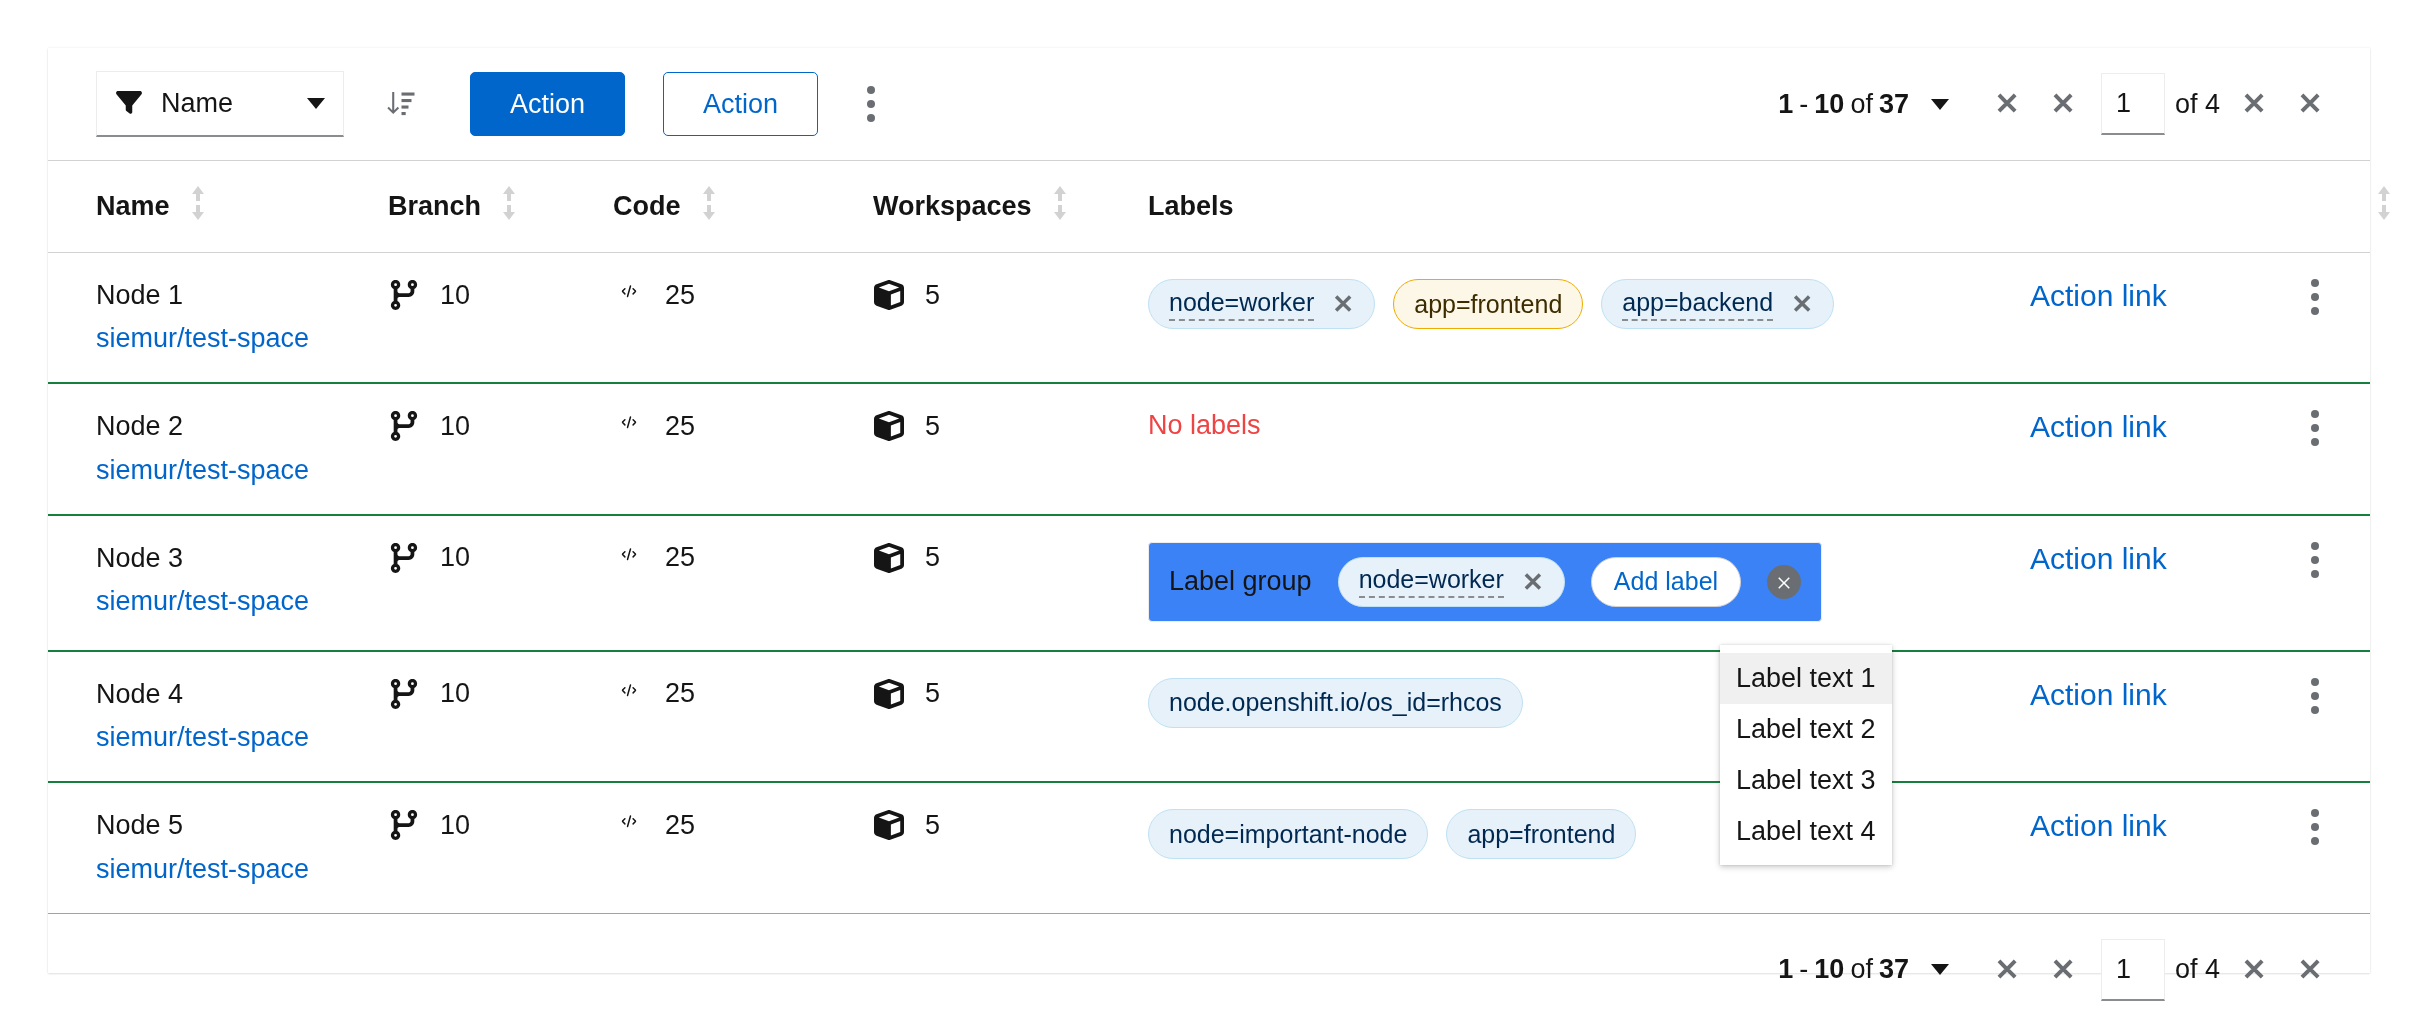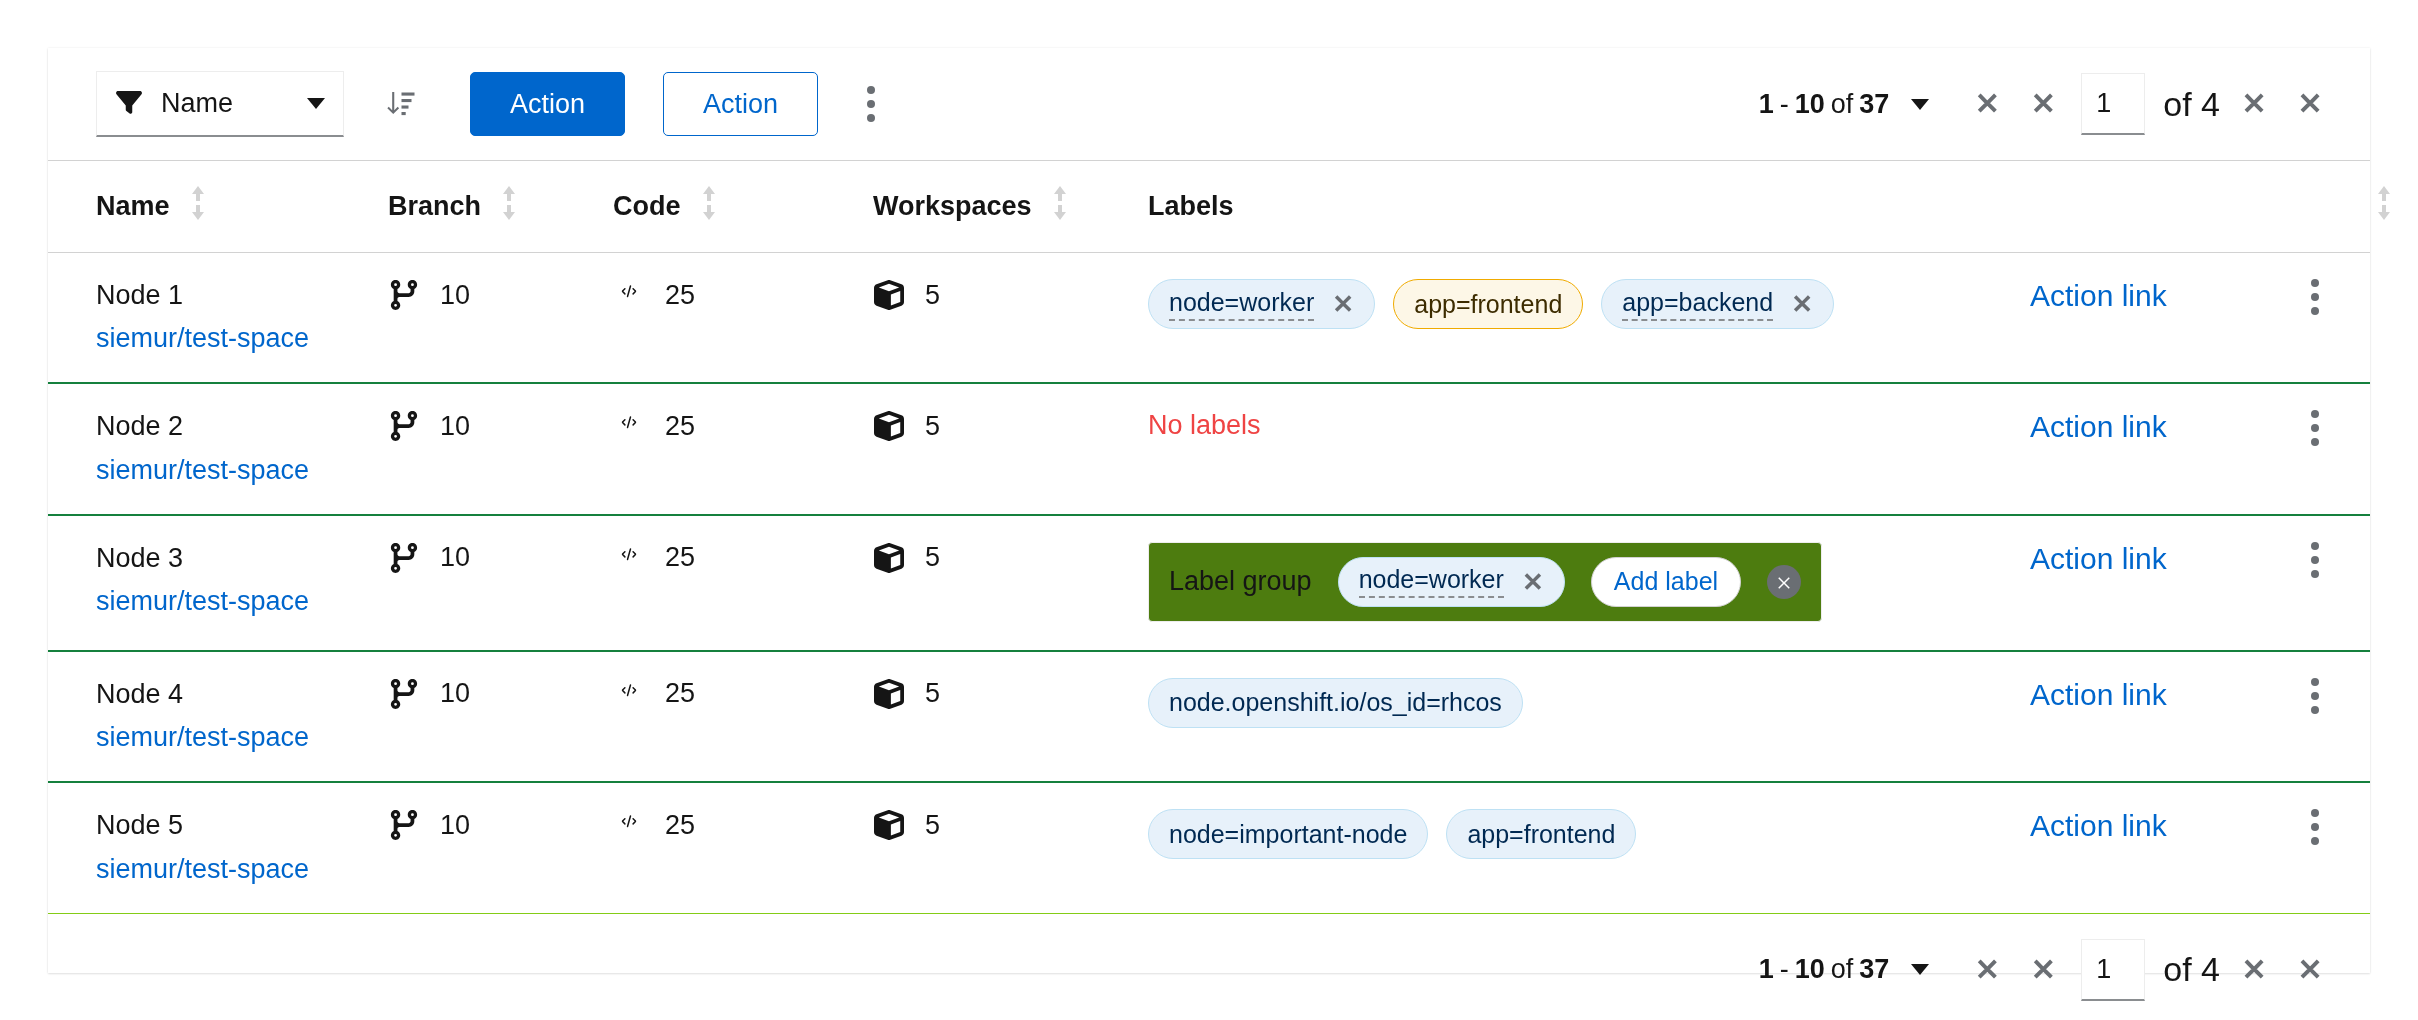--- a/index.html
+++ b/index.html
@@ -125,21 +125,21 @@
     width: 64px; height: 62px;
     margin: 0 10px;
     border:1px solid #ededed;
     border-bottom: 2px solid #8a8d90;
     background:#fff;
     font-size: 27px; color:#151515;
     font-family:"Liberation Sans", sans-serif;
     padding: 0 14px;
   }
   .pg-of {
-    font-size:34px; color:#151515; white-space:nowrap; margin-left: 8px; margin-right: 6px;
+    font-size:27px; color:#151515; white-space:nowrap; margin-left: 0; margin-right: 6px;
   }
 
   
   .table { width: 100%; border-collapse: collapse; table-layout: fixed; }
   .table thead th {
     height: 92px;
     border-top: 1px solid #d2d2d2;
     border-bottom: 1px solid #d2d2d2;
     font-size: 27px; font-weight: 700; color:#151515;
     text-align: left;
@@ -208,21 +208,21 @@
     display:flex; align-items:center; justify-content:center;
     color:#6a6e73; font-size: 26px; font-weight: 700; line-height: 1;
     cursor:pointer;
     background: none; border: none; font-family:"Liberation Sans", sans-serif;
   }
 
   
   .label-group {
     display:inline-flex; align-items:center;
     border: 1px solid #ededed;
-    background:#4d7c0f;
+    background:#3b82f6;
     border-radius: 4px;
     padding: 14px 20px;
     gap: 26px;
     position: relative;
   }
   .lg-title { font-size:27px; color:#151515; white-space:nowrap; }
   .add-label-btn {
     display:inline-flex; align-items:center; justify-content:center;
     height: 50px; padding: 0 22px;
     border-radius: 25px;
@@ -676,20 +676,26 @@
                   <i></i>
                   <i></i>
                   <i></i>
                 </span>
               </div>
             </td>
           </tr>
         </tbody>
     </table>
 
+    <div class="dropdown" id="dropdown">
+        <div class="dd-item active">Label text 1</div>
+        <div class="dd-item">Label text 2</div>
+        <div class="dd-item">Label text 3</div>
+        <div class="dd-item">Label text 4</div>
+      </div>
 
     <div class="footer-bar">
       <div class="pagination">
         <div class="pg-summary">
           <b>1</b>
           <span class="light">-</span>
           <b>10</b>
           <span class="light">of</span>
           <b>37</b>
         </div>

